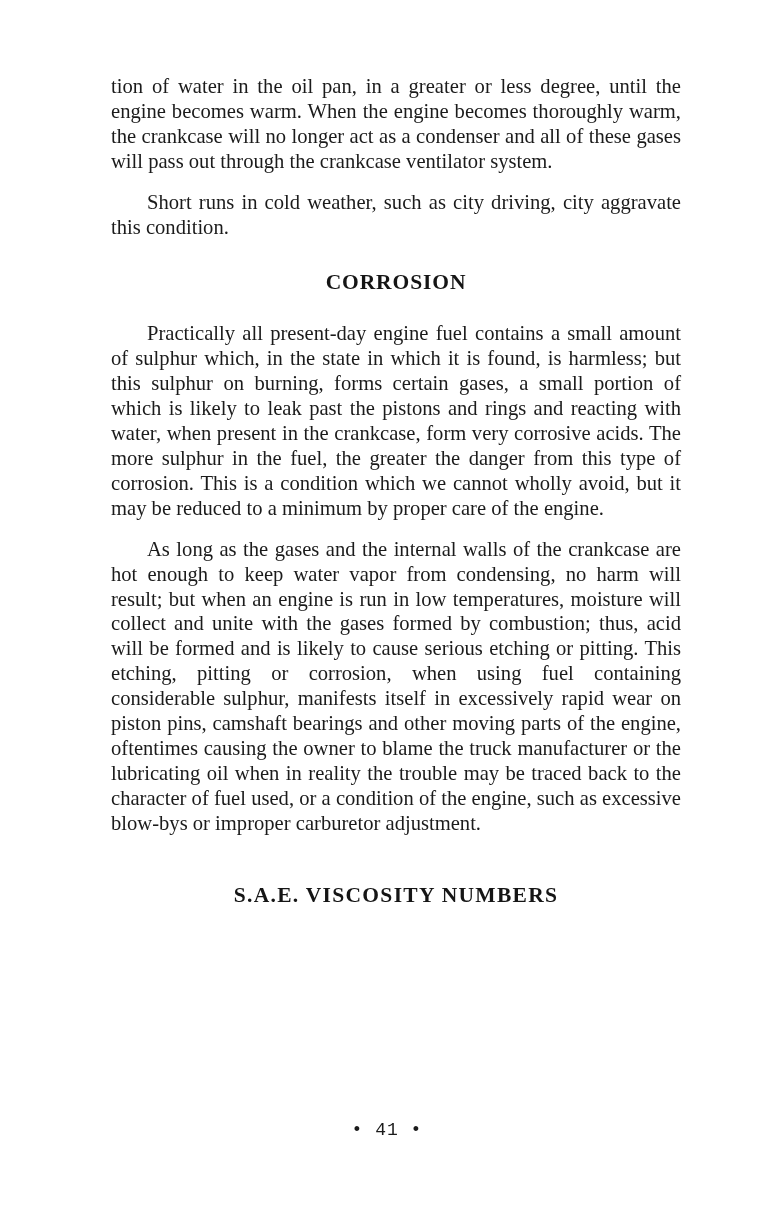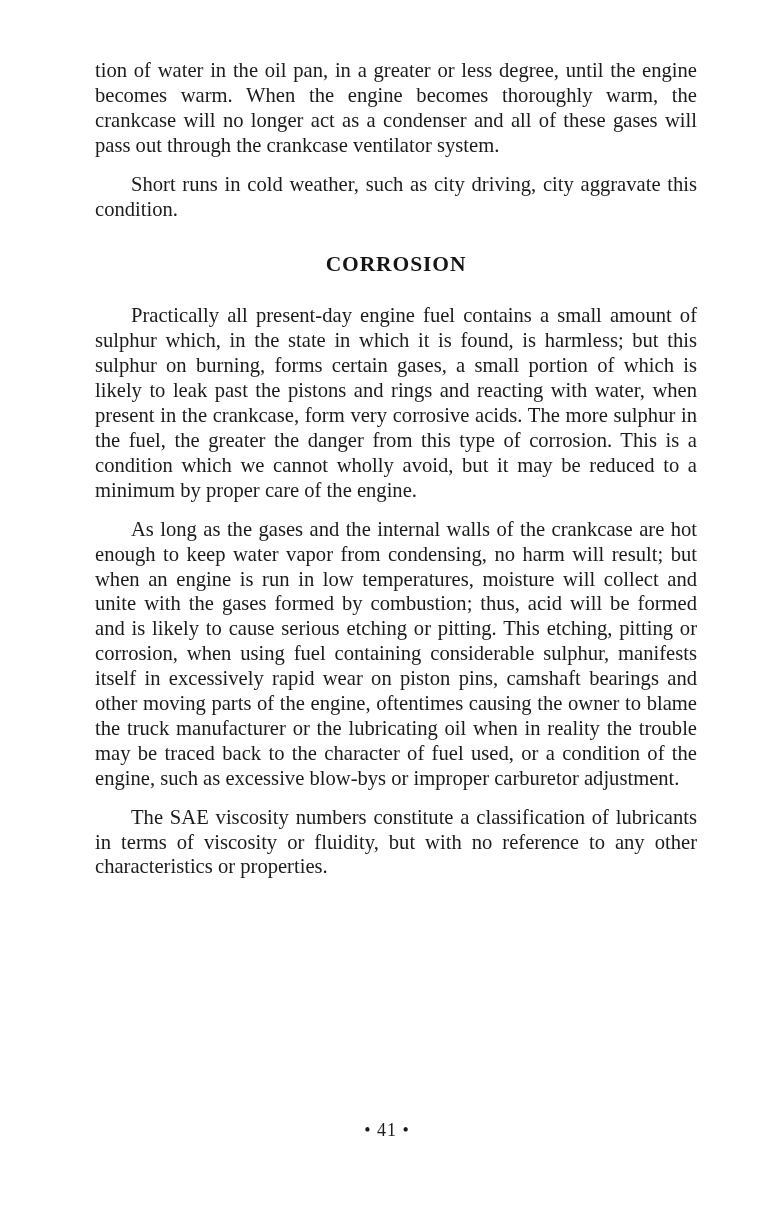--- a/index.html
+++ b/index.html
@@ -17,21 +17,21 @@
     overflow: hidden;
     box-sizing: border-box;
   }
   .text-column {
     position: absolute;
     left: 95px;
     top: 58px;
     width: 602px;
   }
   p.body-par {
-    margin: 0;
+    margin: 16px;
     font-family: "Liberation Serif", "DejaVu Serif", serif;
     font-size: 20.6px;
     line-height: 24.9px;
     color: #1b1b1b;
     text-align: justify;
     text-indent: 36px;
     -webkit-font-smoothing: antialiased;
   }
   p.body-par.no-indent {
     text-indent: 0;
@@ -60,21 +60,21 @@
   }
   .heading-block-sae .section-heading {
     letter-spacing: 1.3px;
   }
   .folio {
     position: absolute;
     left: 0;
     top: 1120px;
     width: 774px;
     text-align: center;
-    font-family: Liberation Serif, serif;
+    font-family: Liberation Mono, monospace;
     font-size: 18px;
     color: #1b1b1b;
     letter-spacing: 1px;
   }
 </style>
 </head>
 <body>
 
 <div class="page">
 
@@ -85,21 +85,23 @@
     <p class="body-par">Short runs in cold weather, such as city driving, city aggravate this condition.</p>
 
     <div class="heading-block-corrosion">
       <h2 class="section-heading">CORROSION</h2>
     </div>
 
     <p class="body-par">Practically all present-day engine fuel contains a small amount of sulphur which, in the state in which it is found, is harmless; but this sulphur on burning, forms certain gases, a small portion of which is likely to leak past the pistons and rings and reacting with water, when present in the crankcase, form very corrosive acids. The more sulphur in the fuel, the greater the danger from this type of corrosion. This is a condition which we cannot wholly avoid, but it may be reduced to a minimum by proper care of the engine.</p>
 
     <p class="body-par">As long as the gases and the internal walls of the crankcase are hot enough to keep water vapor from condensing, no harm will result; but when an engine is run in low temperatures, moisture will collect and unite with the gases formed by combustion; thus, acid will be formed and is likely to cause serious etching or pitting. This etching, pitting or corrosion, when using fuel containing considerable sulphur, manifests itself in excessively rapid wear on piston pins, camshaft bearings and other moving parts of the engine, oftentimes causing the owner to blame the truck manufacturer or the lubricating oil when in reality the trouble may be traced back to the character of fuel used, or a condition of the engine, such as excessive blow-bys or improper carburetor adjustment.</p>
 
+    <div class="heading-block-sae">
+      <h2 class="section-heading">S.A.E. VISCOSITY NUMBERS</h2>
+    </div>
 
 
-    <p class="body-par">The SAE viscosity numbers constitute a classification of lubricants in terms of viscosity or fluidity, but with no reference to any other characteristics or properties.</p>
 
   </div>
 
   <div class="folio">• 41 •</div>
 
 </div>
 
 </body></html>

